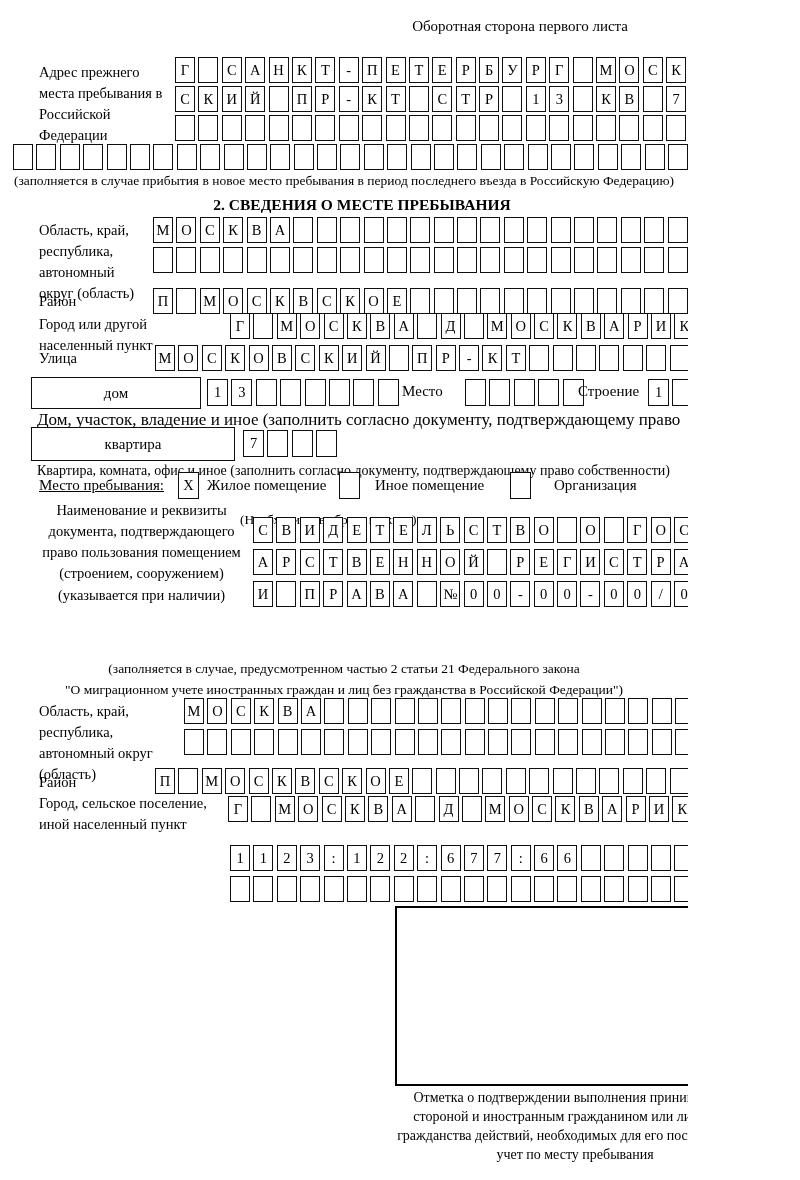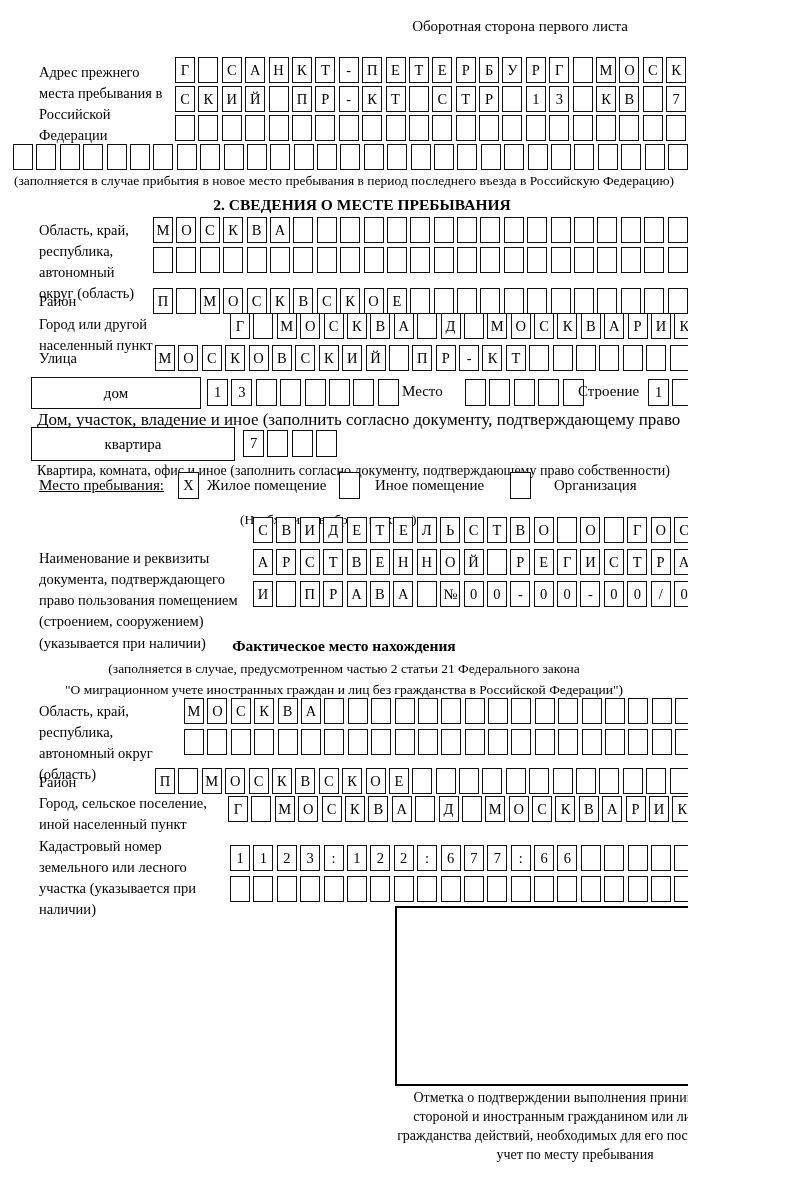--- a/index.html
+++ b/index.html
@@ -328,21 +328,21 @@
   <div class="cells tall" style="left:339px;top:472px;">
       <span class="cell"></span>
     </div>
   <div class="stay-lbl" style="left:375px;top:477px;">Иное помещение</div>
   <div class="cells tall" style="left:510px;top:472px;">
       <span class="cell"></span>
     </div>
   <div class="stay-lbl" style="left:554px;top:477px;">Организация</div>
   <div class="note" style="left:240px;top:512px;">(Необходимо выбрать нужное)</div>
 
-  <div class="lbl" style="left:39px;top:548px;width:205px;">Наименование и реквизиты документа, подтверждающего право пользования помещением (строением, сооружением) (указывается при наличии)</div>
+  <div class="lbl" style="left:39px;top:500px;width:205px;text-align:center;">Наименование и реквизиты документа, подтверждающего право пользования помещением (строением, сооружением) (указывается при наличии)</div>
   <div class="cells" style="left:253px;top:517px;">
       <span class="cell">С</span>
       <span class="cell">В</span>
       <span class="cell">И</span>
       <span class="cell">Д</span>
       <span class="cell">Е</span>
       <span class="cell">Т</span>
       <span class="cell">Е</span>
       <span class="cell">Л</span>
       <span class="cell">Ь</span>
@@ -399,21 +399,20 @@
       <span class="cell">0</span>
       <span class="cell">-</span>
       <span class="cell">0</span>
       <span class="cell">0</span>
       <span class="cell">/</span>
       <span class="cell">0</span>
       <span class="cell">0</span>
       <span class="cell">0</span>
     </div>
 
-  <div class="hdr" style="top:637px;">Фактическое место нахождения</div>
   <div class="cnote" style="top:661px;">(заполняется в случае, предусмотренном частью 2 статьи 21 Федерального закона</div>
   <div class="cnote" style="top:682px;">"О миграционном учете иностранных граждан и лиц без гражданства в Российской Федерации")</div>
 
   <div class="lbl" style="left:39px;top:701px;width:128px;">Область, край, республика, автономный округ (область)</div>
   <div class="cells" style="left:184px;top:698px;">
       <span class="cell">М</span>
       <span class="cell">О</span>
       <span class="cell">С</span>
       <span class="cell">К</span>
       <span class="cell">В</span>
@@ -512,21 +511,20 @@
       <span class="cell">К</span>
       <span class="cell">В</span>
       <span class="cell">А</span>
       <span class="cell">Р</span>
       <span class="cell">И</span>
       <span class="cell">К</span>
       <span class="cell">И</span>
       <span class="cell"></span>
     </div>
 
-  <div class="lbl" style="left:39px;top:836px;width:165px;">Кадастровый номер земельного или лесного участка (указывается при наличии)</div>
   <div class="cells" style="left:230px;top:845px;">
       <span class="cell">1</span>
       <span class="cell">1</span>
       <span class="cell">2</span>
       <span class="cell">3</span>
       <span class="cell">:</span>
       <span class="cell">1</span>
       <span class="cell">2</span>
       <span class="cell">2</span>
       <span class="cell">:</span>

